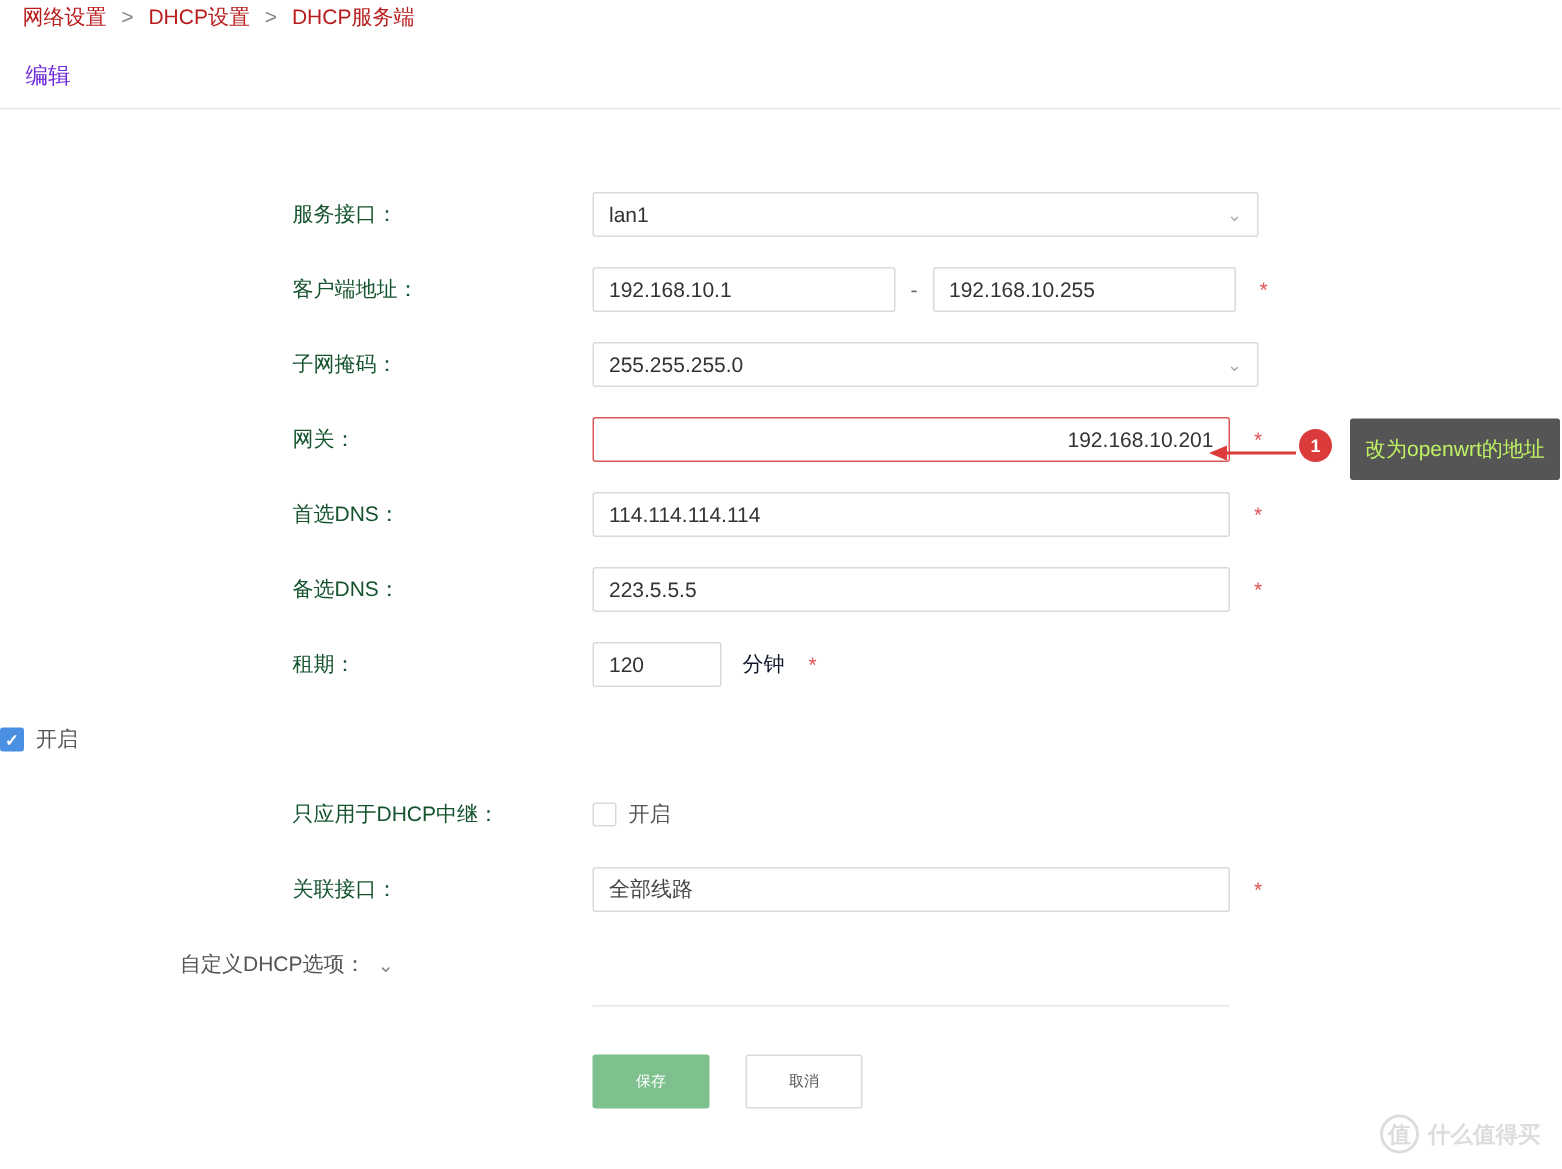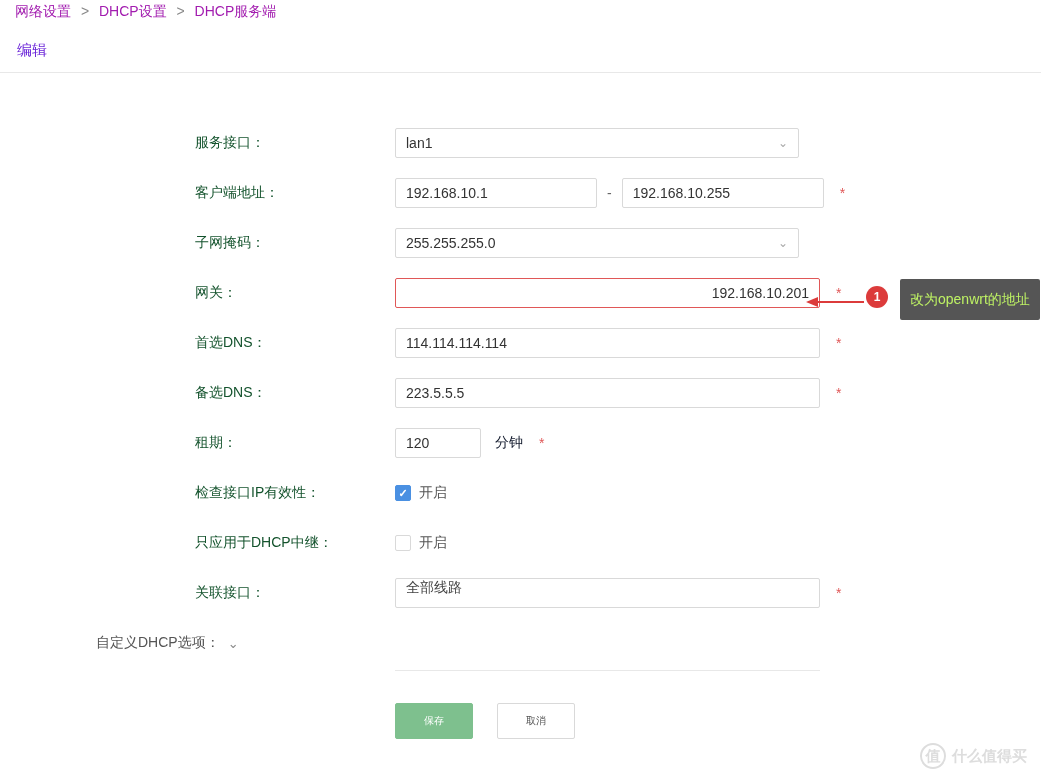--- a/index.html
+++ b/index.html
@@ -16,21 +16,21 @@
       height: 779px;
       position: relative;
       overflow: hidden;
     }
     .breadcrumb {
       padding: 3px 15px 8px 15px;
       font-size: 14px;
       color: #555;
     }
     .breadcrumb span {
-      color: #a21caf;
+      color: #b91c1c;
     }
     .breadcrumb .sep {
       margin: 0 6px;
       color: #888;
     }
     .page-title {
       padding: 12px 17px;
       font-size: 15px;
       color: #6d28d9;
       background: #fff;
@@ -49,21 +49,21 @@
       width: 395px;
       text-align: left;
       padding-left: 195px;
       padding-right: 20px;
       color: #14532d;
       font-size: 14px;
     }
     .form-label-custom {
       width: 395px;
       text-align: left;
-      padding-left: 96px;
+      padding-left: 120px;
       padding-right: 10px;
       color: #555;
       font-size: 14px;
       display: flex;
       align-items: center;
     }
     .form-control-wrap {
       display: flex;
       align-items: center;
       gap: 8px;
@@ -71,21 +71,21 @@
     .select-box, .text-input {
       height: 30px;
       border: 1px solid #d9d9d9;
       border-radius: 2px;
       padding: 0 10px;
       font-size: 14px;
       background: #fff;
       color: #333;
     }
     .select-box {
-      width: 404px;
+      width: 444px;
       position: relative;
       display: flex;
       align-items: center;
       justify-content: space-between;
       cursor: pointer;
     }
     .select-box .chevron {
       color: #aaa;
       font-size: 12px;
     }
@@ -148,21 +148,21 @@
     .readonly-display {
       width: 425px;
       height: 30px;
       border: 1px solid #d9d9d9;
       border-radius: 2px;
       padding: 0 10px;
       font-size: 14px;
       background: #fff;
       color: #444;
       display: flex;
-      align-items: flex-start;
+      align-items: center;
     }
     .chevron-down {
       color: #888;
       margin-left: 8px;
       cursor: pointer;
       font-size: 13px;
     }
     .divider-line {
       margin-left: 395px;
       width: 425px;
@@ -317,21 +317,20 @@
   <div class="form-row">
     <div class="form-label">租期：</div>
     <div class="form-control-wrap">
       <input class="text-input tiny" value="120" style="">
       <span class="unit-label">分钟</span>
       <span class="required">*</span>
     </div>
   </div>
 
   <div class="form-row">
-    <div class="form-label">检查接口IP有效性：</div>
     <div class="form-control-wrap">
       <div class="checkbox-wrap">
         <div class="checkbox checked"></div>
         <span class="checkbox-label">开启</span>
       </div>
     </div>
   </div>
 
   <div class="form-row">
     <div class="form-label">只应用于DHCP中继：</div>

